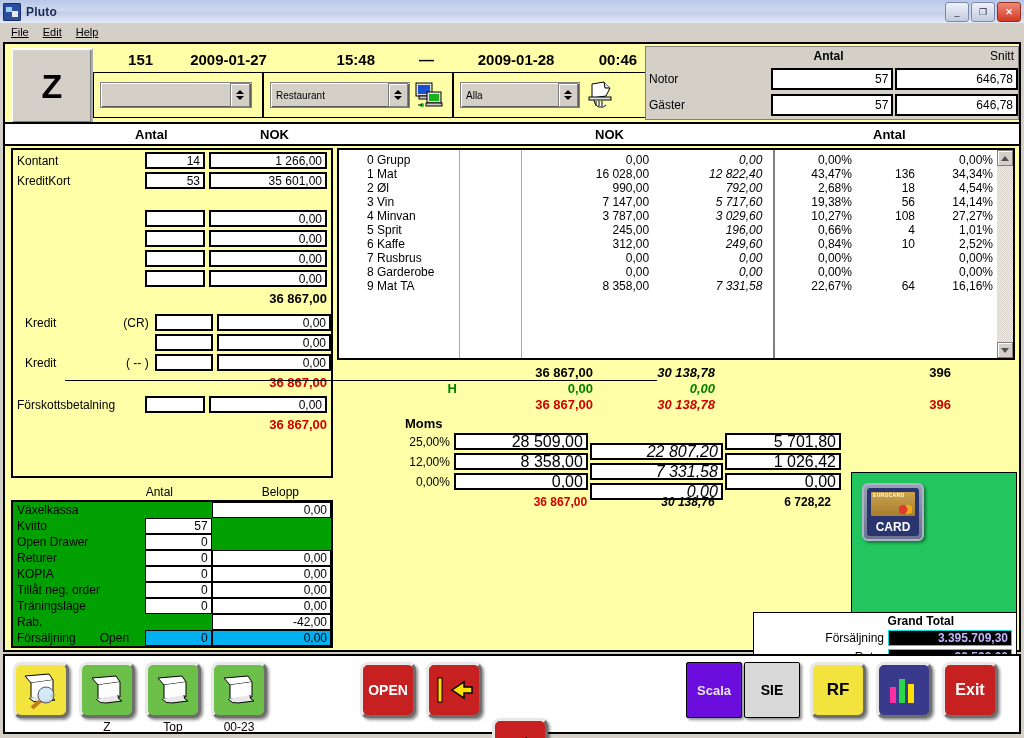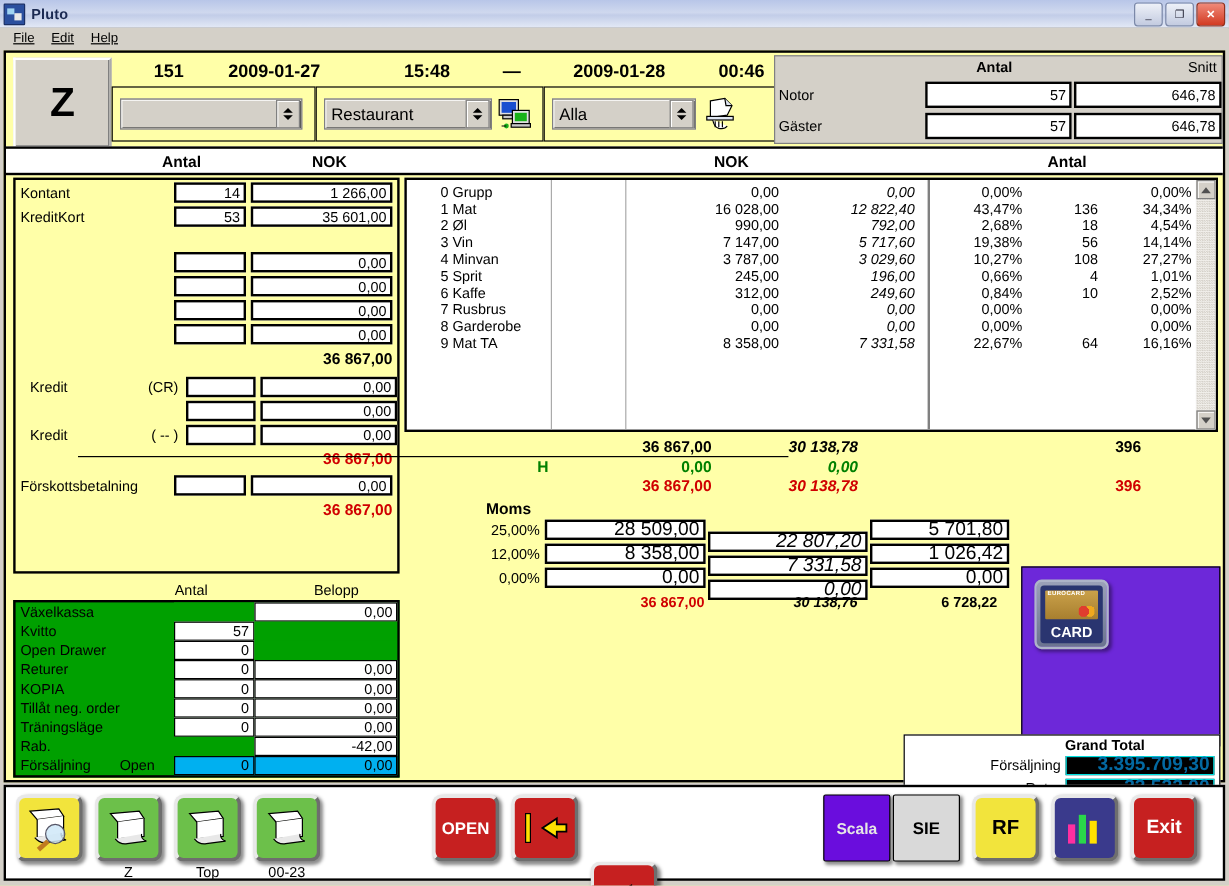--- a/index.html
+++ b/index.html
@@ -48,21 +48,21 @@
   .hdr-date span{display:inline-block;}
   .z-btn{position:absolute;left:6px;top:4px;width:78px;height:72px;
     background:#d4d0c8;border:2px outset #fff;box-shadow:inset -1px -1px 0 #808080;
     display:flex;align-items:center;justify-content:center;font-size:34px;font-weight:bold;}
 
   .selrow{position:absolute;left:88px;top:28px;height:46px;display:flex;align-items:stretch;}
   .selbox{border:1px solid #000;background:#ffffa8;display:flex;align-items:center;
     padding:0 6px;box-sizing:border-box;height:46px;}
   .combo{height:26px;background:#d4d0c8;border:1px solid #808080;
     box-shadow:inset 1px 1px 0 #fff, inset -1px -1px 0 #5a5a5a;
-    display:flex;align-items:center;justify-content:space-between;font-size:14px;padding-left:5px;box-sizing:border-box;}
+    display:flex;align-items:center;justify-content:space-between;font-size:10px;padding-left:5px;box-sizing:border-box;}
   .combo .lbl{white-space:nowrap;}
   .combo .arrow{width:18px;height:22px;margin:1px;background:#d4d0c8;
     border:1px solid #808080;box-shadow:inset 1px 1px 0 #fff;
     display:flex;flex-direction:column;align-items:center;justify-content:center;gap:2px;flex:0 0 18px;}
   .tri-u{width:0;height:0;border-left:4px solid transparent;border-right:4px solid transparent;border-bottom:4px solid #000;}
   .tri-d{width:0;height:0;border-left:4px solid transparent;border-right:4px solid transparent;border-top:4px solid #000;}
 
   .ic-pc{width:30px;height:28px;position:relative;margin-left:4px;}
   .ic-hand{width:34px;height:30px;position:relative;margin-left:4px;}
 
@@ -138,21 +138,21 @@
   .momsrow .mf{height:17px;border:2px solid #000;background:#fff;box-sizing:border-box;
     display:flex;align-items:center;justify-content:flex-end;padding-right:3px;font-size:16px;}
   .mf.a{width:142px;} .mf.b{width:141px;margin-left:2px;font-style:italic;margin-top:20px;} .mf.c{width:123px;margin-left:2px;}
   .momstot{display:flex;height:18px;align-items:center;font-size:12px;font-weight:bold;margin-top:2px;}
   .momstot .t1{width:194px;text-align:right;color:#d00000;}
   .momstot .t2{width:141px;text-align:right;font-style:italic;padding-right:8px;box-sizing:border-box;}
   .momstot .t3{width:123px;text-align:right;padding-right:10px;box-sizing:border-box;}
 
   
   .cardpanel{position:absolute;left:846px;top:428px;width:166px;height:150px;
-    background:#6d28d9;border:1px solid #000;box-sizing:border-box;}
+    background:#22c55e;border:1px solid #000;box-sizing:border-box;}
   .cardimg{position:absolute;left:10px;top:10px;width:62px;height:58px;
     background:linear-gradient(to bottom,#9aa0b8,#6b7390);border-radius:6px;
     border:2px solid #aeb4c8;box-shadow:2px 2px 3px rgba(0,0,0,.4);box-sizing:border-box;padding:3px;}
   .cardface{background:#2a3570;height:100%;border-radius:3px;position:relative;overflow:hidden;}
   .cardstrip{position:absolute;left:4px;top:4px;right:4px;height:24px;
     background:linear-gradient(to bottom,#caa14a,#a87f2f);border-radius:1px;}
   .cardstrip:before{content:"EUROCARD";position:absolute;left:2px;top:0px;font-size:5px;
     font-weight:bold;color:#fff;letter-spacing:.3px;}
   .cardstrip:after{content:"";position:absolute;right:3px;bottom:2px;width:13px;height:9px;
     background:radial-gradient(circle at 30% 50%,#e03c2e 0 45%,transparent 46%),
@@ -183,21 +183,21 @@
   .kv-f{width:128px;height:16px;border:1px solid #000;background:#fff;
     display:flex;align-items:center;justify-content:center;font-size:12px;box-sizing:border-box;}
   .kv-dash{width:18px;text-align:center;font-size:13px;font-weight:bold;}
 
   
   .gt{position:absolute;left:748px;top:568px;width:264px;height:74px;background:#fff;
     border:1px solid #000;box-sizing:border-box;}
   .gt-title{text-align:right;font-weight:bold;font-size:12px;padding-right:62px;margin-top:1px;}
   .gt-row{display:flex;align-items:center;height:18px;margin-top:1px;}
   .gt-lab{width:130px;text-align:right;padding-right:4px;font-size:12px;}
-  .gt-val{width:124px;height:16px;background:#000;color:#0369a1;font-weight:bold;font-size:16px;
+  .gt-val{width:124px;height:16px;background:#000;color:#c4b5fd;font-weight:bold;font-size:12px;
     border:1px solid #00e0e0;display:flex;align-items:center;justify-content:flex-end;
     padding-right:3px;box-sizing:border-box;}
   .gt-sep{height:2px;background:#000;margin:1px 2px;}
 
   
   .toolbar{position:absolute;left:3px;top:613px;width:1018px;height:80px;background:#fff;
     border:2px solid #000;box-sizing:border-box;}
   .tbtn{position:absolute;top:6px;width:56px;height:56px;border-radius:8px;
     box-shadow:2px 2px 3px rgba(0,0,0,.45);box-sizing:border-box;
     display:flex;align-items:center;justify-content:center;font-weight:bold;}

